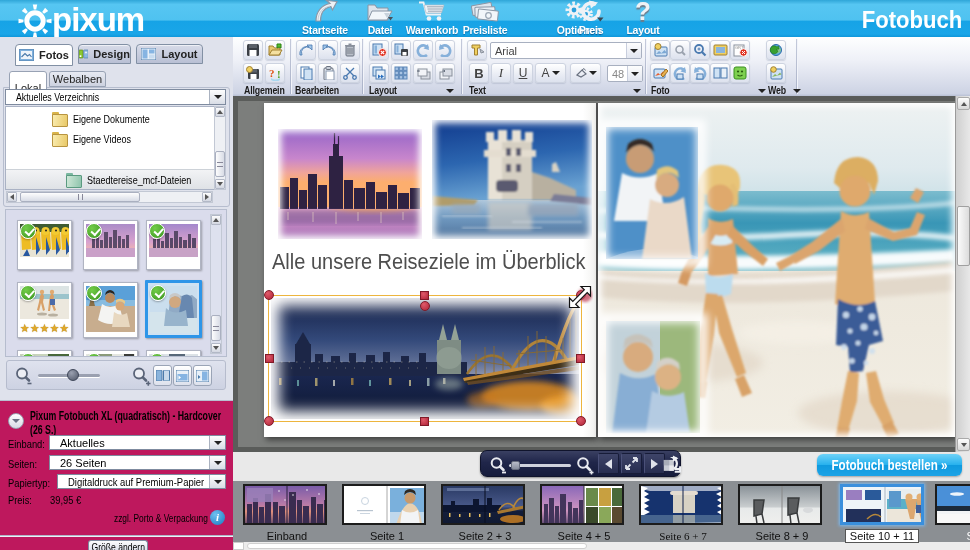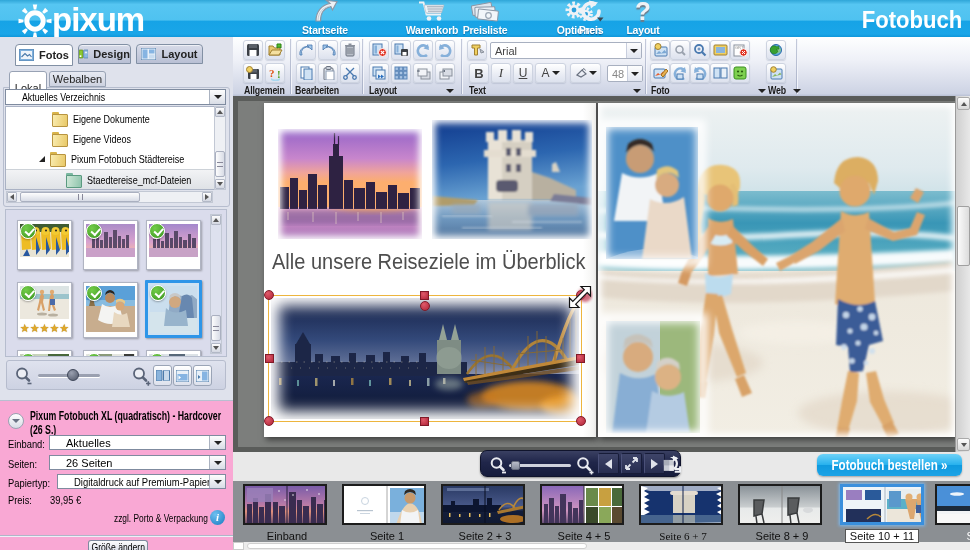--- a/index.html
+++ b/index.html
@@ -16,21 +16,21 @@
 #fotobuchTitle { position:absolute; right:8px; top:6px; color:#fff; font-size:24px; font-weight:bold; transform:scaleX(.92); transform-origin:100% 0; }
 
 
 #leftpanel { position:absolute; left:0; top:37px; width:233px; height:513px; background:#dfe2ec; }
 .tab1 { position:absolute; top:7px; height:20px; border:1px solid #8290a4; border-radius:4px 4px 0 0; display:flex; align-items:center; justify-content:center; gap:5px; font-size:11px; font-weight:bold; color:#222; background:linear-gradient(#d7dbe8,#b9c0d4); box-shadow:inset 0 1px 0 #eef0f6; }
 .tab1.active { background:#fff; height:22px; z-index:2; box-shadow:none; }
 .tab2 { position:absolute; top:34px; height:16px; border:1px solid #98a2b4; border-radius:3px 3px 0 0; display:flex; align-items:center; justify-content:center; font-size:11px; color:#222; background:linear-gradient(#e7eaf2,#cdd2e0); }
 .tab2.active { background:#fff; height:34px; z-index:2; }
 #lpbox { position:absolute; left:3px; top:50px; width:227px; height:120px; background:#dfe2ec; border:1px solid #b6bdce; border-radius:0 3px 3px 3px; }
 .combo { position:absolute; background:#fff; border:1px solid #7f8b9f; display:flex; align-items:center; font-size:11px; color:#000; z-index:2; }
-.combo .ct { flex:1; padding-left:16px; white-space:nowrap; overflow:hidden; }
+.combo .ct { flex:1; padding-left:10px; white-space:nowrap; overflow:hidden; }
 .combo .ca { width:16px; align-self:stretch; border-left:1px solid #aab2c0; background:linear-gradient(#fdfdfd,#d9dde6); display:flex; align-items:center; justify-content:center; }
 .arrowdown { width:0; height:0; border-left:4px solid transparent; border-right:4px solid transparent; border-top:4px solid #222; }
 #tree { position:absolute; left:5px; top:69px; width:209px; height:84px; background:#fff; border:1px solid #aab2c4; border-right:none; overflow:hidden; z-index:1; }
 .trow { position:absolute; left:0; width:250px; height:20px; display:flex; align-items:center; font-size:11px; color:#000; }
 .folder { width:16px; height:14px; position:relative; margin-right:5px; flex:none; }
 .folder:before { content:""; position:absolute; left:0; top:0; width:7px; height:4px; background:#d9b44a; border-radius:1px 1px 0 0; }
 .folder:after { content:""; position:absolute; left:0; top:2px; width:14px; height:11px; background:linear-gradient(100deg,#f9ecb0,#e9c968); border:1px solid #b89440; border-radius:1px; }
 .folder.teal:before { background:#7ab8a0; }
 .folder.teal:after { background:linear-gradient(100deg,#cfe8d8,#8ec4ac); border-color:#5a9a80; }
 .sbar { position:absolute; background:#eef0f4; border:1px solid #c2c8d4; }
@@ -48,21 +48,21 @@
 #thumbpanel { position:absolute; left:5px; top:172px; width:222px; height:148px; background:#dadcec; border:1px solid #b6bdce; overflow:hidden; }
 .thumb { position:absolute; width:55px; background:#fff; border:1px solid #b0b4c2; box-shadow:1px 1px 2px rgba(0,0,0,.3); padding:3px 2px; }
 .thumb.sel { border:3px solid #2e95e8; border-radius:1px; background:#cfe2f2; }
 .tphoto { width:100%; height:33px; background:#888; overflow:hidden; position:relative; }
 .tphoto svg { display:block; }
 .tcheck { position:absolute; left:2px; top:2px; width:16px; height:16px; background:radial-gradient(circle at 35% 30%, #72cc48, #3a9420); border-radius:50%; border:1px solid #fff; box-shadow:0 1px 2px rgba(0,0,0,.3); z-index:3; }
 .tcheck:after { content:""; position:absolute; left:3.5px; top:3.5px; width:7px; height:3.5px; border-left:2.2px solid #fff; border-bottom:2.2px solid #fff; transform:rotate(-48deg); }
 .stars { position:absolute; left:0; bottom:2px; width:100%; text-align:center; font-size:11px; letter-spacing:0px; color:#e0a82a; text-shadow:0 0 1px #8a6a10; }
 #zoomrow { position:absolute; left:6px; top:323px; width:220px; height:30px; background:linear-gradient(#dfe2ee,#cdd2e2); border:1px solid #b6bccd; border-radius:3px; }
 .zbtn { position:absolute; top:4px; width:22px; height:21px; background:linear-gradient(#ffffff,#dde1ec); border:1px solid #9aa4b6; border-radius:3px; display:flex; align-items:center; justify-content:center; }
-#prodpanel { position:absolute; left:0px; top:363px; width:233px; height:150px; border-top:1px solid #b8bed0; background:#f9a8d4; }
+#prodpanel { position:absolute; left:0px; top:363px; width:233px; height:150px; border-top:1px solid #b8bed0; background:#be185d; }
 .plabel { position:absolute; font-size:11px; color:#000; white-space:nowrap; transform:scaleX(.85); transform-origin:0 50%; }
 .smallbtn { position:absolute; background:linear-gradient(#fcfcfd,#d8dce8); border:1px solid #7f8b9f; border-radius:2px; font-size:11px; color:#000; display:flex; justify-content:center; }
 
 #toolbar { position:absolute; left:233px; top:37px; width:737px; height:59px; background:linear-gradient(#feffff,#eef0f7 40%,#cdd3e4 96%,#b8c0d4); }
 .tglabel { position:absolute; top:47px; font-size:11px; font-weight:bold; color:#1a1a1a; transform:scaleX(.8); transform-origin:0 0; letter-spacing:-.2px; }
 .tbtn { position:absolute; width:20px; height:20px; border-radius:3px; background:linear-gradient(#ffffff,#e9ecf4 60%,#dde2ee); border:1px solid #cdd3e0; box-shadow:0 1px 1px rgba(120,130,160,.25); display:flex; align-items:center; justify-content:center; }
 .trow1 { top:3px; } .trow2 { top:26px; }
 .tsep { position:absolute; top:2px; width:2px; height:55px; background:linear-gradient(180deg,#c4cadb,#aab2c8); border-right:1px solid #f2f4fa; }
 .tbar-combo { position:absolute; background:#fff; border:1px solid #a8b0c0; border-radius:2px; display:flex; align-items:center; font-size:11px; color:#444; }
 .tbar-combo .ct { flex:1; padding-left:4px; }
@@ -122,20 +122,31 @@
     </div>
     <div class="menuItem" style="left:295px;">
       <div class="mi">
           <svg width="26" height="22" viewBox="0 0 26 22">
             <path d="M4 21 C4 11 10 5 18 3.5 L14.5 0.5 L25 1.5 L20.5 10 L18.8 6.5 C12 8 8.5 13 8.5 21 Z" fill="#eef2f6" stroke="#8b97a6" stroke-width="1.2"></path>
             <path d="M6 20 C6.5 12 11 7.5 18 6" stroke="#c3ccd6" fill="none"></path>
           </svg>
         </div>
       <div class="ml">Startseite</div>
     </div>
+    <div class="menuItem" style="left:350px;">
+      <div class="mi">
+          <svg width="28" height="22" viewBox="0 0 28 22">
+            <path d="M2 20 L2 5 L9 5 L11 8 L22 8 L22 20 Z" fill="#dde4ec" stroke="#8894a4" stroke-width="1"></path>
+            <path d="M2 20 L6 11 L26 11 L21 20 Z" fill="#f2f6fa" stroke="#8894a4" stroke-width="1"></path>
+            <path d="M18 13 L24 13 L21 18 Z" fill="#c8d2dc"></path>
+            <path d="M22 17 l5 0 l-2.5 3.5 Z" fill="#48515c"></path>
+          </svg>
+        </div>
+      <div class="ml">Datei</div>
+    </div>
     <div class="menuItem" style="left:402px;">
       <div class="mi">
           <svg width="30" height="22" viewBox="0 0 30 22">
             <g fill="none" stroke="#eef2f6" stroke-width="1.8">
               <path d="M2 2.5 L6.5 2.5 L9.5 14.5 L24 14.5"></path>
             </g>
             <path d="M7 5 L27 5 L24.5 13 L9 13 Z" fill="#eef2f6" stroke="#aab4c0" stroke-width=".6"></path>
             <g stroke="#98a4b2" stroke-width="1">
               <line x1="10" y1="6.8" x2="26" y2="6.8"></line>
               <line x1="10.5" y1="9" x2="25.3" y2="9"></line>
@@ -229,28 +240,20 @@
     <div id="tree">
       <div class="trow" style="top:2px;">
           <span style="width:46px;"></span>
           <span class="folder"></span>
           <span style="display:inline-block;transform:scaleX(.82);transform-origin:0 50%;white-space:nowrap;">Eigene Dokumente</span>
         </div>
       <div class="trow" style="top:22px;">
           <span style="width:46px;"></span>
           <span class="folder"></span>
           <span style="display:inline-block;transform:scaleX(.82);transform-origin:0 50%;white-space:nowrap;">Eigene Videos</span>
-        </div>
-      <div class="trow" style="top:42px;">
-          <span style="width:32px;"></span>
-          <svg width="8" height="8" style="margin-right:4px;">
-            <path d="M7 1 L7 7 L1 7 Z" fill="#222"></path>
-          </svg>
-          <span class="folder"></span>
-          <span style="display:inline-block;transform:scaleX(.82);transform-origin:0 50%;white-space:nowrap;">Pixum Fotobuch Städtereise</span>
         </div>
       <div class="trow" style="top:62px; background:linear-gradient(#f2f3f5,#dfe2e6); border-top:1px solid #cdd2d8;">
           <span style="width:60px;"></span>
           <span class="folder teal"></span>
           <span style="display:inline-block;transform:scaleX(.82);transform-origin:0 50%;white-space:nowrap;">Staedtereise_mcf-Dateien</span>
         </div>
       <div class="trow" style="top:82px;">
           <span style="width:60px;"></span>
         </div>
     </div>

